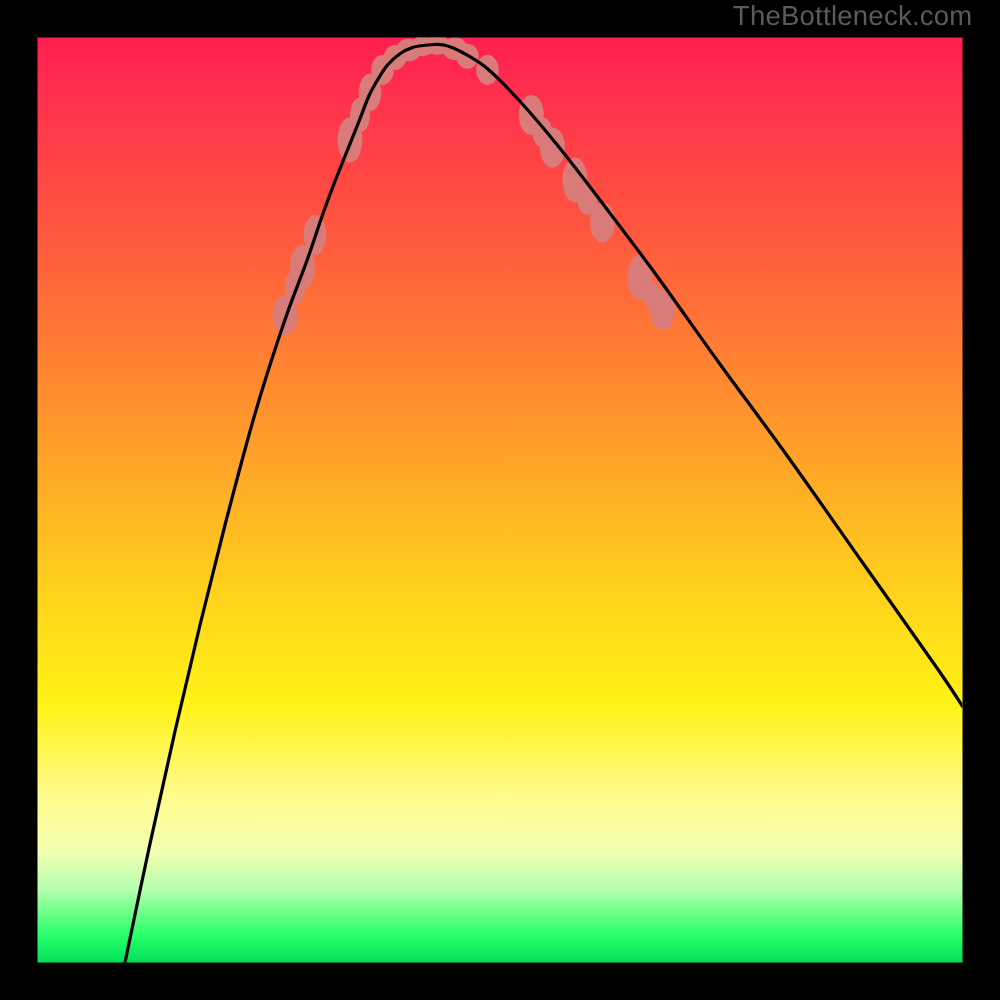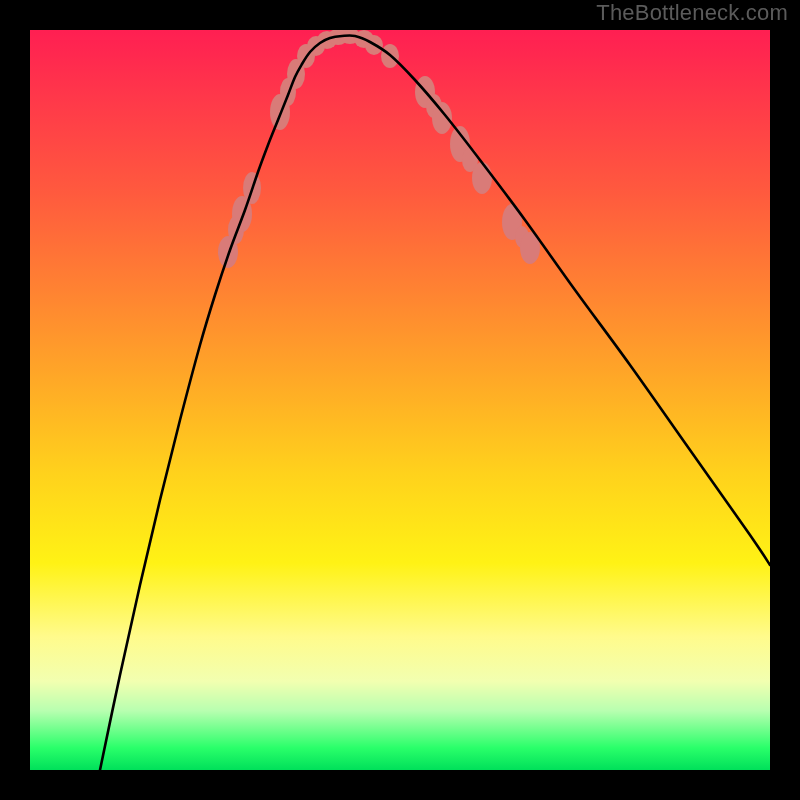--- a/index.html
+++ b/index.html
@@ -37,21 +37,21 @@
       #fffb8c 82%,
       #f2ffb0 88%,
       #b8ffb0 92%,
       #2aff6a 97%,
       #00e05a 100%
     );
   }
   .watermark {
     position: absolute;
     top: 0px;
-    right: 12px;
+    right: 22px;
     color: #5b5b5b;
     font-size: 22px;
     letter-spacing: 0.2px;
     font-family: Arial, Helvetica, sans-serif;
   }
   svg.curve {
     position: absolute;
     left: 0;
     top: 0;
     width: 740px;

